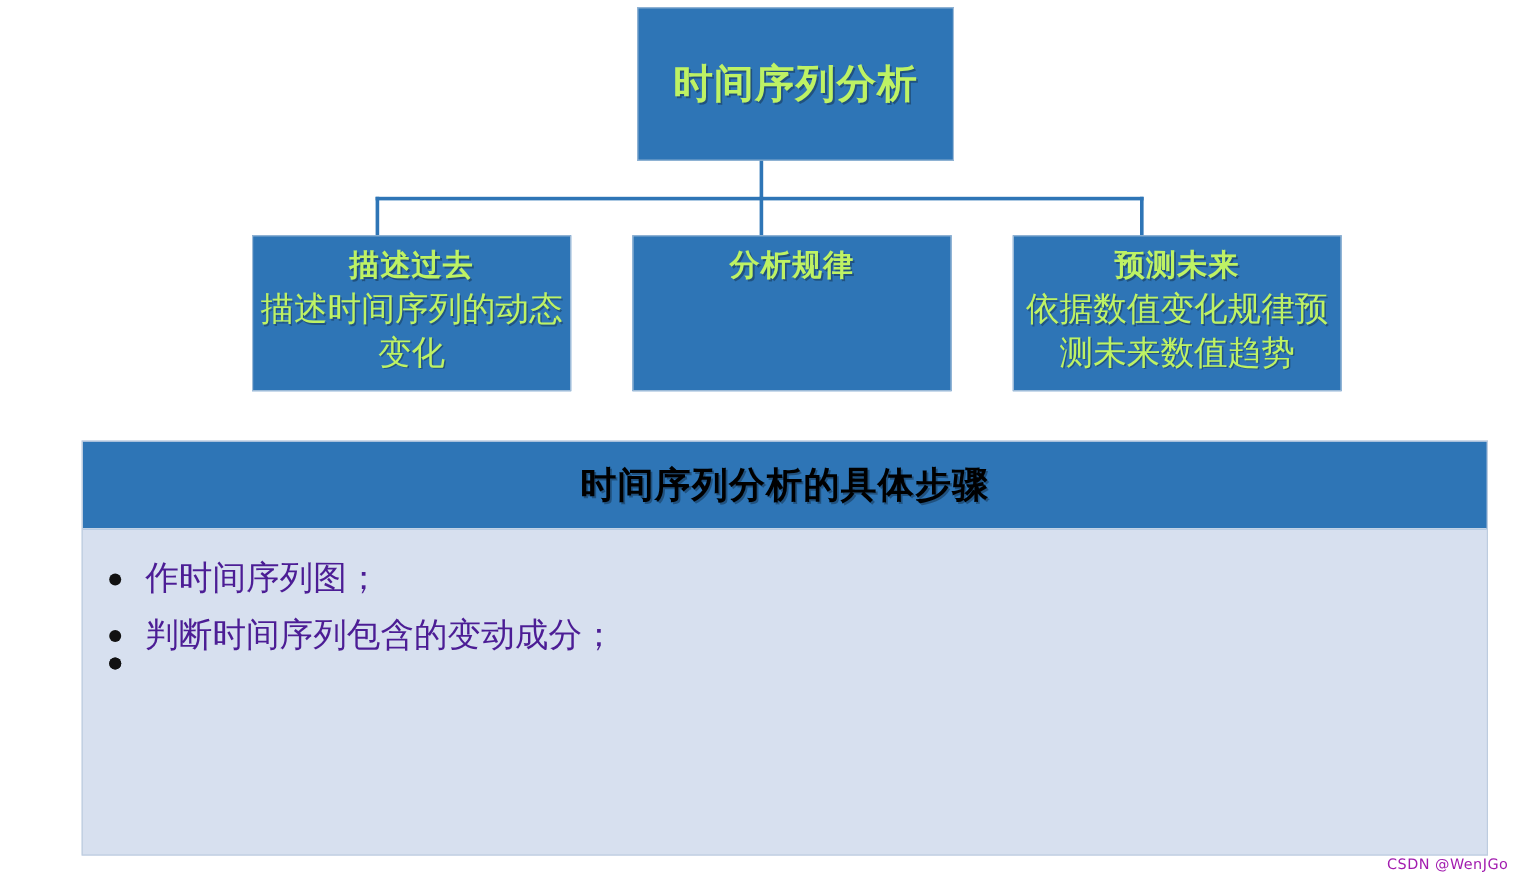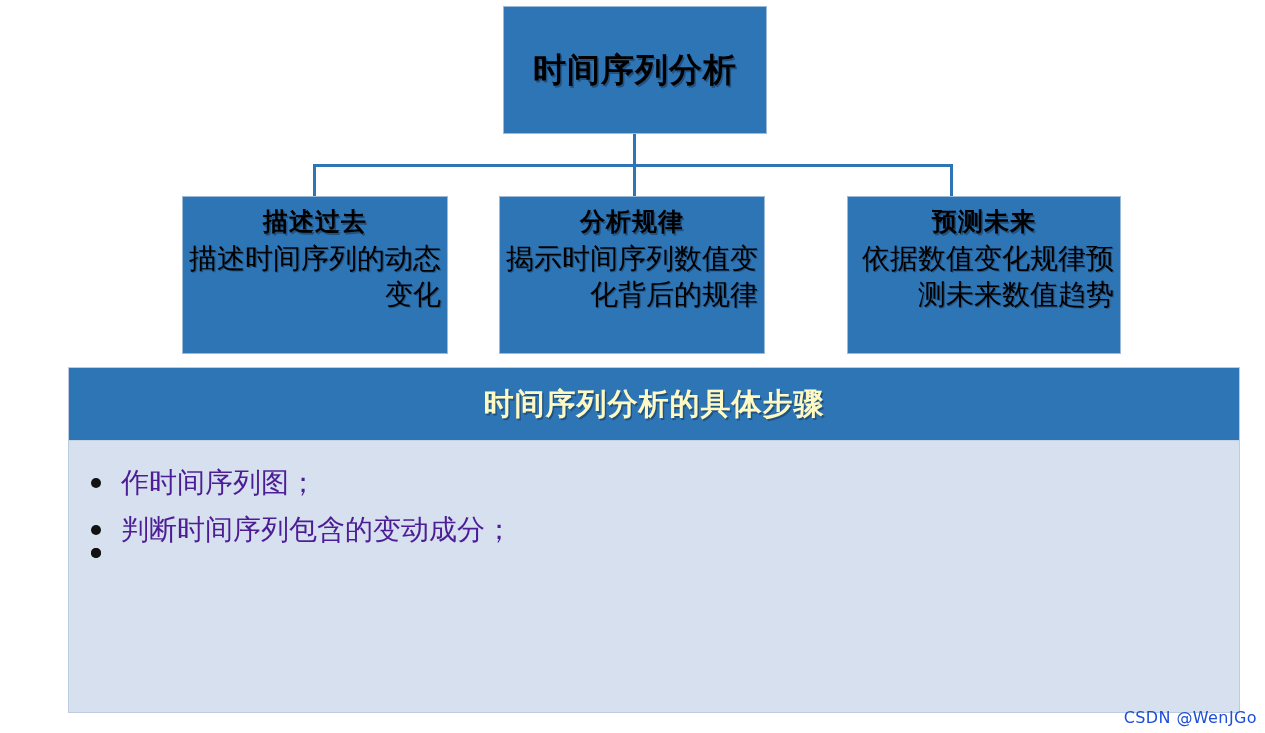--- a/index.html
+++ b/index.html
@@ -22,23 +22,24 @@
   }
 
   
   .node-box {
     position: absolute;
     background: #2E75B6;
     box-sizing: border-box;
     display: flex;
     flex-direction: column;
     align-items: center;
-    color: #000000;
+    color: #bef264;
     text-align: center;
     overflow: hidden;
+    margin-left: 28px;
   }
 
   
   #root-node {
     left: 503px;
     top: 6px;
     width: 264px;
     height: 128px;
     justify-content: center;
     border: 1px solid #9dbbd8;
@@ -48,44 +49,43 @@
     font-weight: bold;
     font-size: 33px;
     line-height: 1.1;
     letter-spacing: 1px;
     text-shadow: 1.5px 1.5px 0 rgba(0,0,0,0.30);
   }
 
   
   .child-node {
     top: 196px;
-    height: 158px;
+    height: 130px;
     padding-top: 8px;
     border: 1px solid #9dbbd8;
-    text-align: right;
   }
   .child-node .node-title {
     font-family: "Liberation Sans", "DejaVu Sans", sans-serif;
     font-weight: bold;
     font-size: 25px;
     line-height: 1.35;
     letter-spacing: 1px;
     text-shadow: 1.5px 1.5px 0 rgba(0,0,0,0.30);
   }
   .child-node .node-body {
     font-family: "Liberation Serif", "DejaVu Serif", serif;
     font-size: 28px;
     line-height: 1.28;
     padding: 2px 6px 0 6px;
     text-shadow: 1.2px 1.2px 0 rgba(0,0,0,0.28);
   }
 
   #child-node-0 { left: 182px;  width: 266px; }
   #child-node-1 { left: 499px;  width: 266px; }
-  #child-node-2 { left: 847px;  width: 274px; }
+  #child-node-2 { left: 816px;  width: 274px; }
 
   
   .connector {
     position: absolute;
     background: #2E75B6;
   }
   
   #connector-stem {
     left: 633px;
     top: 134px;
@@ -139,21 +139,21 @@
     border-bottom: 1px solid #c3d3e6;
     display: flex;
     align-items: center;
     justify-content: center;
     box-sizing: border-box;
   }
   #steps-header .header-title {
     font-family: "Liberation Sans", "DejaVu Sans", sans-serif;
     font-weight: bold;
     font-size: 30px;
-    color: #fef9c3;
+    color: #000000;
     letter-spacing: 1px;
     text-shadow: 1.5px 1.5px 0 rgba(0,0,0,0.30);
   }
 
   #steps-list {
     list-style: none;
     margin: 0;
     padding: 18px 0 0 0;
   }
   #steps-list li {
@@ -175,22 +175,22 @@
     border-radius: 50%;
     background: #121212;
   }
 
   
   #watermark {
     position: absolute;
     right: 8px;
     bottom: 6px;
     font-family: "DejaVu Sans", "Liberation Sans", sans-serif;
-    font-size: 16px;
-    color: #1d4ed8;
+    font-size: 12px;
+    color: #a21caf;
     letter-spacing: 0.4px;
     white-space: nowrap;
   }
 </style>
 </head>
 <body>
 
 <div id="canvas">
 
   <div id="root-node" class="node-box">
@@ -203,21 +203,20 @@
   <div class="connector" id="connector-drop-mid"></div>
   <div class="connector" id="connector-drop-right"></div>
 
   <div id="child-node-0" class="node-box child-node">
     <div class="node-title">描述过去</div>
     <div class="node-body">描述时间序列的动态变化</div>
   </div>
 
   <div id="child-node-1" class="node-box child-node">
     <div class="node-title">分析规律</div>
-    <div class="node-body">揭示时间序列数值变化背后的规律</div>
   </div>
 
   <div id="child-node-2" class="node-box child-node">
     <div class="node-title">预测未来</div>
     <div class="node-body">依据数值变化规律预测未来数值趋势</div>
   </div>
 
   <div id="steps-panel">
     <div id="steps-header">
       <div class="header-title">时间序列分析的具体步骤</div>

